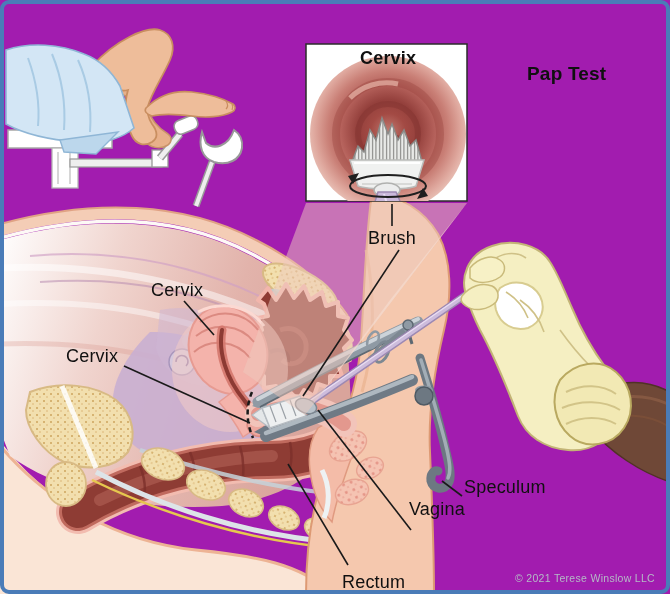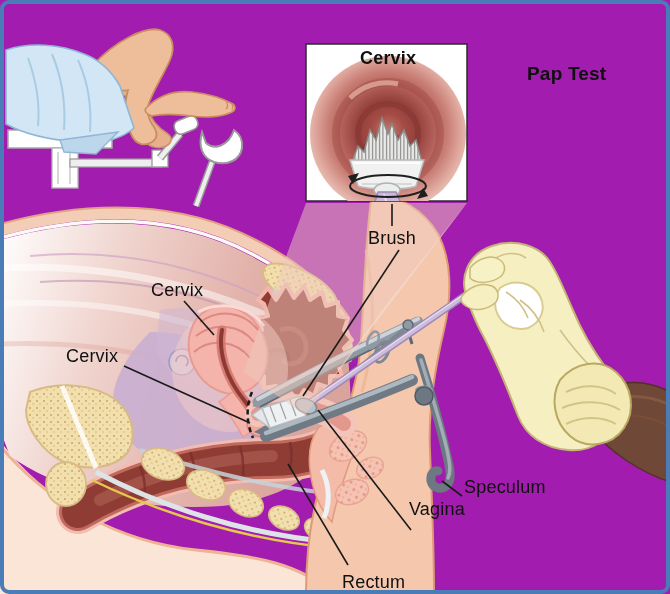--- a/index.html
+++ b/index.html
@@ -256,15 +256,16 @@
 </svg>
 
 <span class="lbl b" style="left:527px;top:64px;font-size:19px;">Pap Test</span>
 <span class="lbl b" style="left:360px;top:49px;font-size:18px;">Cervix</span>
 <span class="lbl" style="left:368px;top:229px;">Brush</span>
 <span class="lbl" style="left:151px;top:281px;">Cervix</span>
 <span class="lbl" style="left:66px;top:347px;">Cervix</span>
 <span class="lbl" style="left:464px;top:478px;">Speculum</span>
 <span class="lbl" style="left:409px;top:500px;">Vagina</span>
 <span class="lbl" style="left:342px;top:564px;margin-top:9px;">Rectum</span>
+<span class="credit">© 2021 Terese Winslow LLC</span>
 
 <div class="frame"></div>
 </div>
 
 </body></html>

